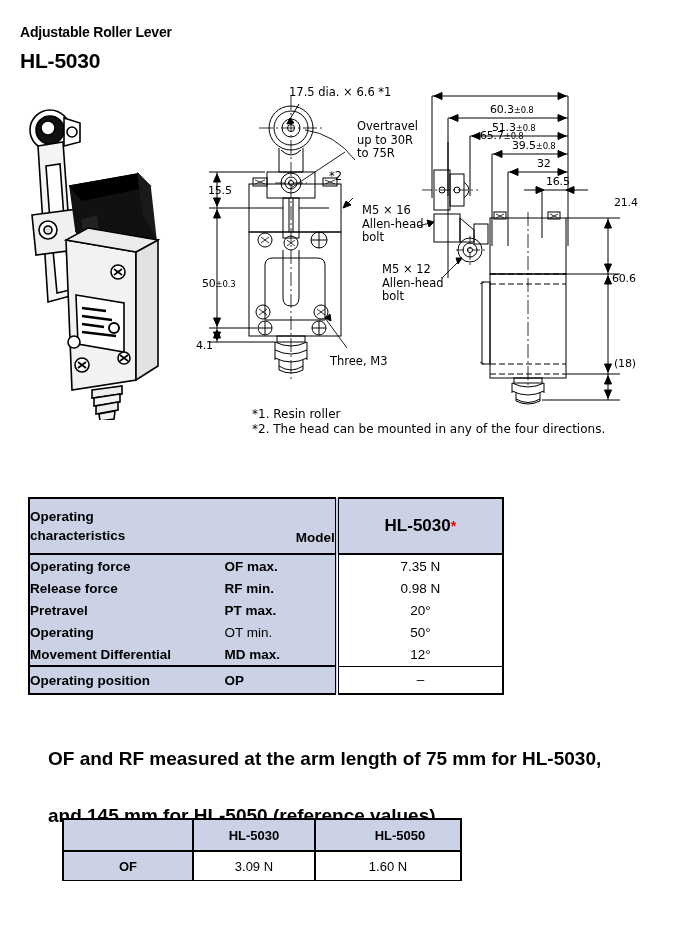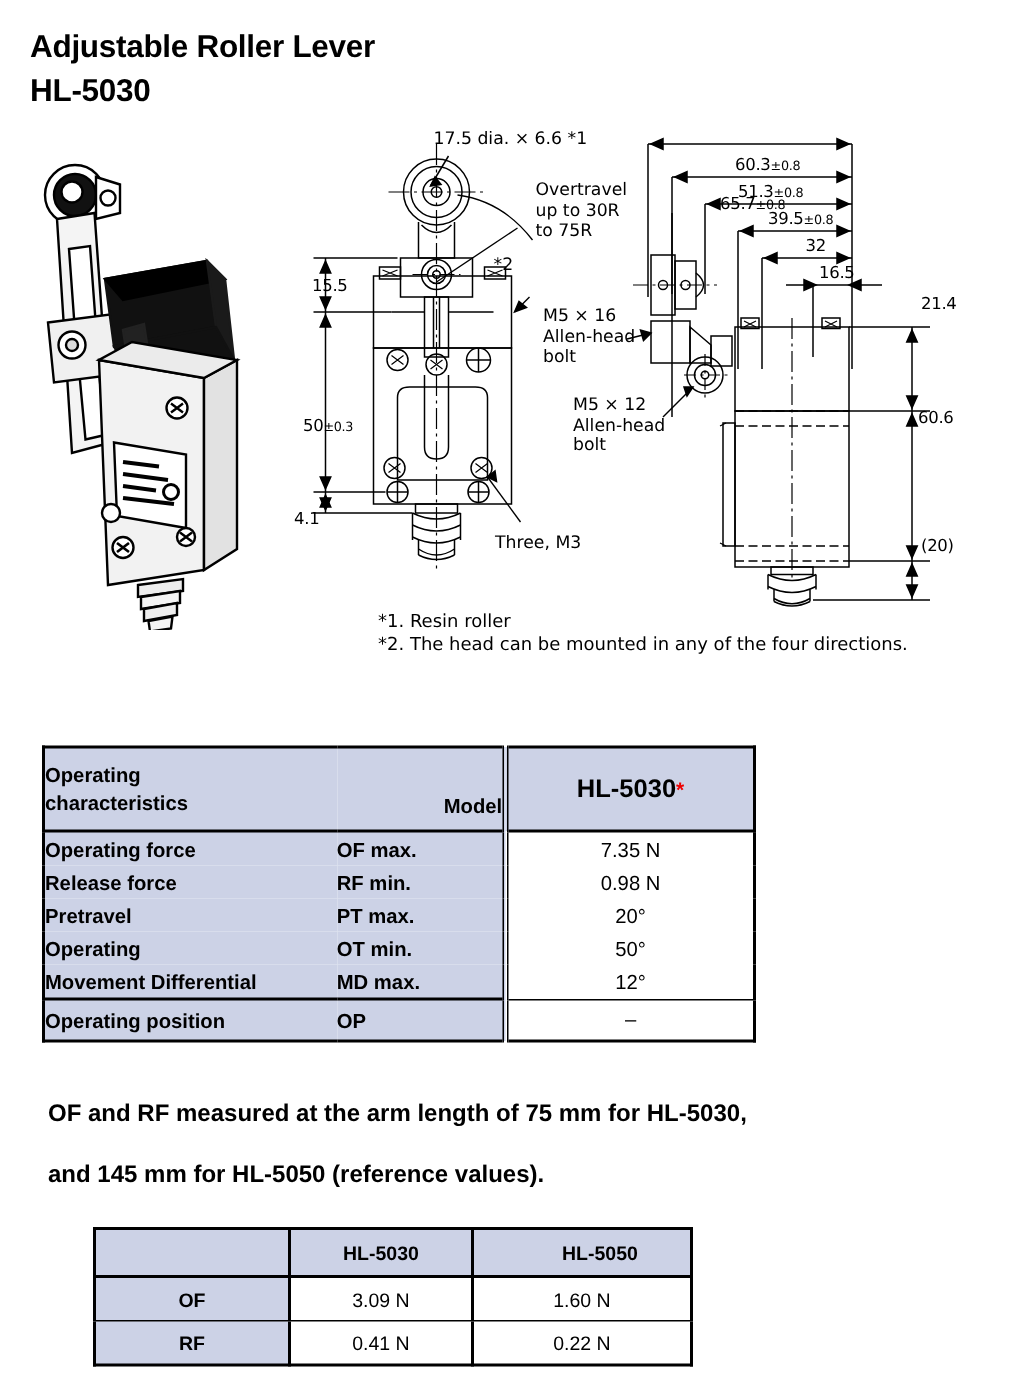--- a/index.html
+++ b/index.html
@@ -6,21 +6,21 @@
   html,body{margin:0;padding:0;}
   body{
     width:680px;height:930px;background:#ffffff;
     font-family:"Liberation Sans","DejaVu Sans",sans-serif;
     color:#000;overflow:hidden;position:relative;
   }
   .page{position:relative;width:680px;height:930px;}
 
   
   #title-block{position:absolute;left:20px;top:18px;}
-  #title-block .t1{font-size:21px;font-weight:bold;letter-spacing:-0.2px;line-height:28px;}
+  #title-block .t1{font-size:14px;font-weight:bold;letter-spacing:-0.2px;line-height:28px;}
   #title-block .t2{font-size:21px;font-weight:bold;letter-spacing:-0.2px;line-height:30px;}
 
   
   #drawing-area{position:absolute;left:0;top:70px;width:680px;height:380px;}
   .dimtext{position:absolute;font-size:11px;font-family:"DejaVu Sans",sans-serif;
            white-space:nowrap;line-height:12px;letter-spacing:-0.2px;}
   .dimtext .tol{font-size:8.5px;}
   .callout{position:absolute;font-size:11.5px;font-family:"DejaVu Sans",sans-serif;
            line-height:13.5px;white-space:nowrap;}
   .fnote{position:absolute;font-size:12px;font-family:"DejaVu Sans",sans-serif;
@@ -32,21 +32,21 @@
   .tbl td{padding:0;}
 
   #spec-table{left:28px;top:497px;width:476px;}
   #spec-table td{font-size:13.5px;}
   .sh{background:#ccd2e6;}
 
   .cell-pad-l{padding-left:8px;}
   .cell-pad-r{padding-right:10px;}
 
   #notes{position:absolute;left:32px;top:722px;width:600px;}
-  #notes p{margin:0;font-size:16px;font-weight:bold;line-height:41px;white-space:nowrap;}
+  #notes p{margin:16px;font-size:19px;font-weight:bold;line-height:41px;white-space:nowrap;}
 
   #ref-table{left:62px;top:818px;width:400px;}
   #ref-table td{font-size:13px;text-align:center;height:28px;}
 </style>
 </head>
 <body>
 
 <div class="page">
 
   <div id="title-block">
@@ -297,21 +297,21 @@
     <div class="dimtext" style="left:196px;top:270px;">4.1</div>
 
     <div class="dimtext" style="left:480px;top:20px;margin-top:40px;"><span>65.7</span><span class="tol">±0.8</span></div>
     <div class="dimtext" style="left:490px;top:34px;"><span>60.3</span><span class="tol">±0.8</span></div>
     <div class="dimtext" style="left:492px;top:52px;"><span>51.3</span><span class="tol">±0.8</span></div>
     <div class="dimtext" style="left:512px;top:70px;"><span>39.5</span><span class="tol">±0.8</span></div>
     <div class="dimtext" style="left:537px;top:88px;">32</div>
     <div class="dimtext" style="left:546px;top:106px;">16.5</div>
     <div class="dimtext" style="left:614px;top:127px;">21.4</div>
     <div class="dimtext" style="left:612px;top:203px;">60.6</div>
-    <div class="dimtext" style="left:614px;top:288px;">(20)</div>
+    <div class="dimtext" style="left:614px;top:288px;">(18)</div>
 
     <div class="callout" style="left:289px;top:16px;">17.5 dia. × 6.6 *1</div>
     <div class="callout" style="left:357px;top:50px;">
       <div>Overtravel</div>
       <div>up to 30R</div>
       <div>to 75R</div>
     </div>
     <div class="callout" style="left:329px;top:100px;">*2</div>
     <div class="callout" style="left:362px;top:134px;">
       <div>M5 × 16</div>
@@ -354,21 +354,21 @@
       <td class="sh cell-pad-l" style="border-right:4px double #000;font-weight:bold;">RF min.</td>
       <td style="border-left:2.5px solid #000;border-right:2.5px solid #000;text-align:center;">0.98 N</td>
     </tr>
     <tr>
       <td class="sh cell-pad-l" style="border-left:2.5px solid #000;height:22px;font-weight:bold;">Pretravel</td>
       <td class="sh cell-pad-l" style="border-right:4px double #000;font-weight:bold;">PT max.</td>
       <td style="border-left:2.5px solid #000;border-right:2.5px solid #000;text-align:center;">20°</td>
     </tr>
     <tr>
       <td class="sh cell-pad-l" style="border-left:2.5px solid #000;height:22px;font-weight:bold;">Operating</td>
-      <td class="sh cell-pad-l" style="border-right:4px double #000;font-weight:bold;margin-left:25px;">OT min.</td>
+      <td class="sh cell-pad-l" style="border-right:4px double #000;font-weight:normal;margin-left:25px;">OT min.</td>
       <td style="border-left:2.5px solid #000;border-right:2.5px solid #000;text-align:center;">50°</td>
     </tr>
     <tr>
       <td class="sh cell-pad-l" style="border-left:2.5px solid #000;border-bottom:2px solid #000;height:22px;font-weight:bold;">Movement Differential</td>
       <td class="sh cell-pad-l" style="border-right:4px double #000;border-bottom:2px solid #000;font-weight:bold;">MD max.</td>
       <td style="border-left:2.5px solid #000;border-right:2.5px solid #000;border-bottom:1px solid #000;text-align:center;">12°</td>
     </tr>
 
     <tr>
       <td class="sh cell-pad-l" style="border-left:2.5px solid #000;border-bottom:2.5px solid #000;height:26px;font-weight:bold;">Operating position</td>
@@ -390,21 +390,16 @@
       <td class="sh" style="border-top:2.5px solid #000;border-bottom:2.5px solid #000;border-right:2px solid #000;
                  width:130px;font-weight:bold;">HL-5030</td>
       <td class="sh" style="border-top:2.5px solid #000;border-bottom:2.5px solid #000;border-right:2.5px solid #000;
                  width:130px;font-weight:bold;padding-left:24px;">HL-5050</td>
     </tr>
     <tr>
       <td class="sh" style="border-left:2.5px solid #000;border-right:2px solid #000;border-bottom:1.5px solid #000;font-weight:bold;">OF</td>
       <td style="border-right:2px solid #000;border-bottom:1.5px solid #000;">3.09 N</td>
       <td style="border-right:2.5px solid #000;border-bottom:1.5px solid #000;">1.60 N</td>
     </tr>
-    <tr>
-      <td class="sh" style="border-left:2.5px solid #000;border-right:2px solid #000;border-bottom:2.5px solid #000;font-weight:bold;">RF</td>
-      <td style="border-right:2px solid #000;border-bottom:2.5px solid #000;">0.41 N</td>
-      <td style="border-right:2.5px solid #000;border-bottom:2.5px solid #000;">0.22 N</td>
-    </tr>
   </tbody>
     </table>
 
 </div>
 
 </body></html>

